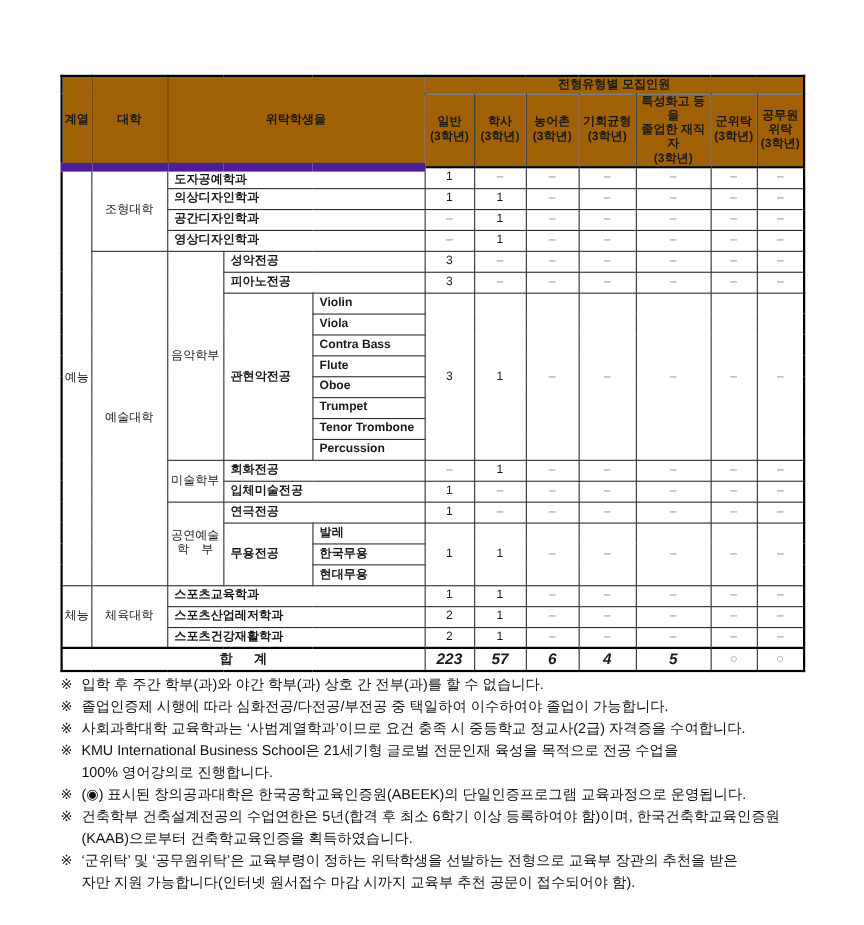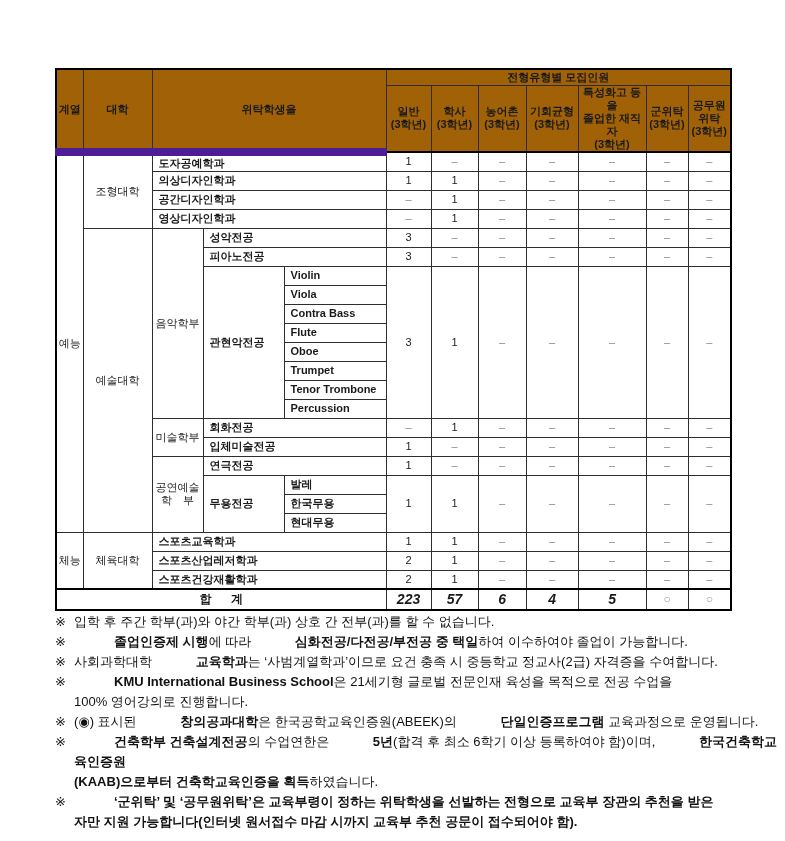--- a/index.html
+++ b/index.html
@@ -29,21 +29,21 @@
   td.sumlab{font-weight:bold;font-size:12px;word-spacing:16px;}
   td.circ{color:#9a9a9a;font-size:12px;}
   td.wsp{word-spacing:8px;}
   .footnotes{
     position:absolute;left:55px;top:612px;width:726px;
     font-size:13px;line-height:20px;color:#111;
   }
   .fn{display:flex;}
   .fn-marker{flex:0 0 19px;}
   .fn-text{flex:1;white-space:pre-wrap;}
-  .fn-text b{font-weight:bold;margin-left:40px;}
+  .fn-text b{font-weight:normal;}
 </style>
 </head>
 <body>
 
 <div class="page">
 
   <div class="table-wrap">
     <table>
       <colgroup>
         <col style="width:27px">

